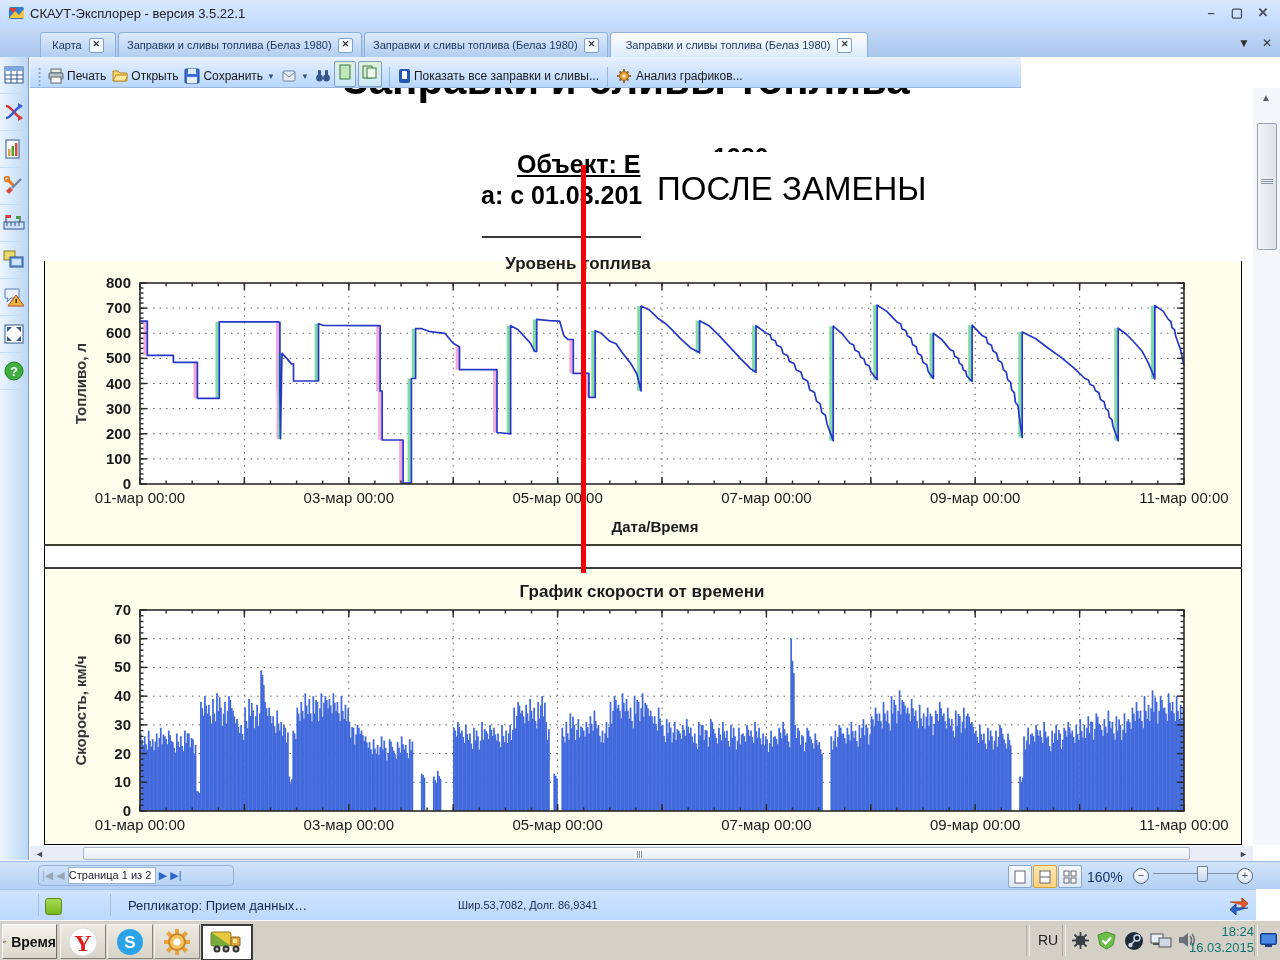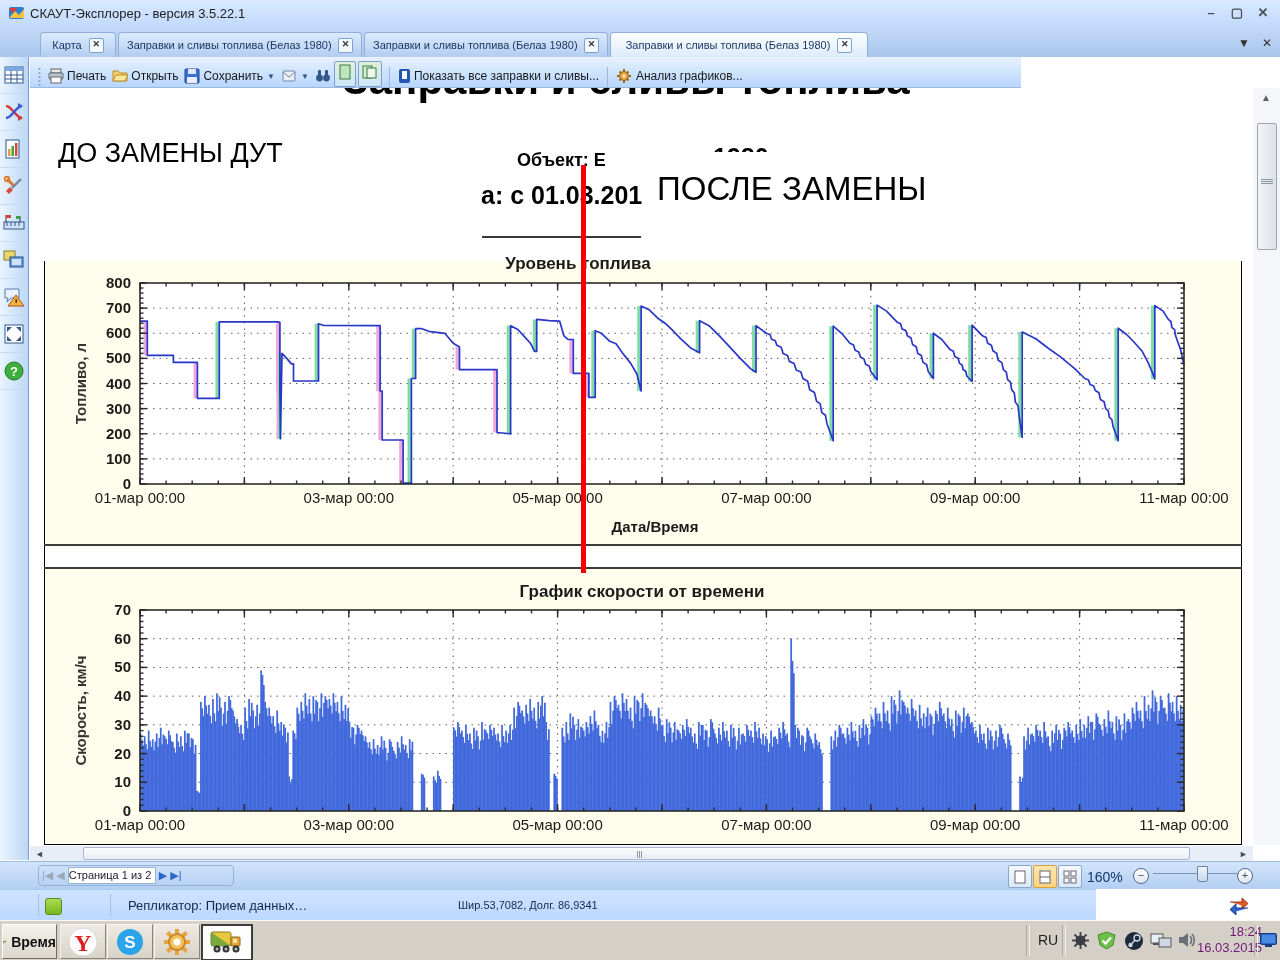--- a/index.html
+++ b/index.html
@@ -25,21 +25,21 @@
   .tbarrow{font-size:8px;color:#33507a;margin-left:1px;}
   .toggle{border:1px solid #7da0cc;background:linear-gradient(#dff0d8,#cde7fa);padding:2px 3px;border-radius:2px;margin-right:2px;}
   
   #sidebar{left:0;top:57px;width:28px;height:803px;background:linear-gradient(90deg,#eaf4ff,#bcd8f4);border-right:1px solid #7f99d6;box-sizing:content-box;}
   .sbicon{width:28px;height:36px;display:flex;align-items:center;justify-content:center;border-bottom:1px solid #c6dcf2;}
   
   #content{left:30px;top:88px;width:1223px;height:757px;background:#fff;overflow:hidden;}
   #report-title{position:absolute;left:288px;top:-32px;width:616px;text-align:center;font-size:42px;font-weight:bold;color:#000;white-space:nowrap;}
   .hdrtxt{position:absolute;color:#000;white-space:nowrap;}
   #lbl-before{left:28px;top:50px;font-size:27px;}
-  #lbl-object{left:487px;top:62px;font-size:18px;font-weight:bold;}
+  #lbl-object{left:487px;top:62px;font-size:25px;font-weight:bold;text-decoration:underline;}
   #lbl-obj-hidden{left:683px;top:55px;font-size:25px;font-weight:bold;height:9px;overflow:hidden;width:90px;}
   #lbl-date{left:451px;top:93px;font-size:25px;font-weight:bold;}
   #lbl-after{left:627px;top:82px;font-size:33px;}
   #hdr-underline{left:452px;top:148px;width:159px;height:2px;background:#3a3a3a;}
   .panel{position:absolute;background:#fffeec;}
   #charts-border{position:absolute;left:14px;top:173px;width:1198px;height:584px;border-left:1px solid #000;border-right:1px solid #000;border-bottom:1px solid #000;box-sizing:border-box;}
   #divider1{position:absolute;left:14px;top:456px;width:1198px;height:2px;background:#3c3d37;}
   #divider2{position:absolute;left:14px;top:479px;width:1198px;height:2px;background:#3c3d37;}
   #chartsvg{position:absolute;left:0;top:0;}
   #redline{position:absolute;left:551px;top:77px;width:5px;height:408px;background:#f50008;}
@@ -60,32 +60,32 @@
   .pgbtn{font-size:11px;}
   #pagefield{width:86px;height:15px;background:#fff;border:1px solid #9ab4d6;font-size:11px;color:#223;line-height:15px;}
   #viewtoggles{position:absolute;left:1008px;top:3px;display:flex;gap:1px;}
   .vtbtn{width:22px;height:21px;border:1px solid #8aa7cc;border-radius:2px;background:linear-gradient(#f6faff,#dce8f6);display:flex;align-items:center;justify-content:center;}
   .vtbtn.sel{background:linear-gradient(#ffe7b0,#fdd27e);border-color:#d8a23c;}
   #zoomlabel{position:absolute;left:1087px;top:7px;font-size:14px;color:#16366e;}
   .zoomcircle{position:absolute;top:6px;width:14px;height:14px;border:1px solid #55698a;border-radius:50%;color:#44506a;font-size:11px;line-height:12px;text-align:center;background:linear-gradient(#fff,#dde6f2);}
   #zoomtrack{position:absolute;left:1153px;top:873px;width:86px;height:1px;background:#7d90ad;}
   #zoomthumb{position:absolute;left:1197px;top:866px;width:9px;height:14px;background:linear-gradient(#eef4fc,#c8d8ec);border:1px solid #6e82a2;border-radius:1px 1px 3px 3px;}
   
-  #statusbar{left:0;top:889px;width:1096px;height:31px;background:linear-gradient(#cfe3ff,#bcd8fe);border-top:1px solid #a8c6e8;box-sizing:border-box;font-size:13px;color:#13294e;}
+  #statusbar{left:0;top:889px;width:1256px;height:31px;background:linear-gradient(#cfe3ff,#bcd8fe);border-top:1px solid #a8c6e8;box-sizing:border-box;font-size:13px;color:#13294e;}
   #led{position:absolute;left:45px;top:8px;width:15px;height:15px;background:linear-gradient(#aadc55,#77b81e);border:1px solid #5a8a20;border-radius:3px;}
   .statsep{position:absolute;top:4px;width:1px;height:22px;background:#a3c0e2;}
   
   #taskbar{left:0;top:920px;width:1280px;height:40px;background:#d5d0c7;border-top:1px solid #fbfaf7;box-sizing:border-box;}
   #startbtn{position:absolute;left:2px;top:3px;width:53px;height:33px;background:linear-gradient(#f4f2ec,#dcd7cc);border:1px solid;border-color:#fff #716d64 #716d64 #fff;display:flex;align-items:center;justify-content:center;gap:4px;font-size:14px;font-weight:bold;color:#111;}
   .qlbtn{position:absolute;top:3px;width:44px;height:33px;background:linear-gradient(#edeae3,#d8d3c8);border:1px solid;border-color:#f6f4ef #8a857b #8a857b #f6f4ef;display:flex;align-items:center;justify-content:center;}
   .qlbtn.pressed{background:#fdfdfd;border:2px solid #3c3c3c;}
   #tray{position:absolute;right:0;top:0;height:40px;}
   .trayicon{position:absolute;top:10px;}
   #traylang{position:absolute;left:-242px;top:11px;font-size:14px;color:#222;}
-  #trayclock{position:absolute;right:18px;top:3px;text-align:right;font-size:13px;color:#701a75;line-height:16px;}
+  #trayclock{position:absolute;right:26px;top:3px;text-align:right;font-size:13px;color:#0f766e;line-height:16px;}
   .traysep{position:absolute;top:4px;width:2px;height:31px;border-left:1px solid #b0aca2;border-right:1px solid #f2f0ea;}
 </style>
 </head>
 <body>
 
 <div id="app">
 
   <div id="titlebar" class="abs">
     <svg id="appicon" viewBox="0 0 17 16">
         <rect x="0" y="2" width="15" height="12" rx="2" fill="#2e7dd1"></rect>
@@ -1520,21 +1520,20 @@
         <text x="110" y="742" font-size="15" text-anchor="middle" fill="#1a1a1a" font-family="Liberation Sans, sans-serif" font-weight="normal">01-мар 00:00</text>
         <text x="318.8" y="742" font-size="15" text-anchor="middle" fill="#1a1a1a" font-family="Liberation Sans, sans-serif" font-weight="normal">03-мар 00:00</text>
         <text x="527.6" y="742" font-size="15" text-anchor="middle" fill="#1a1a1a" font-family="Liberation Sans, sans-serif" font-weight="normal">05-мар 00:00</text>
         <text x="736.4" y="742" font-size="15" text-anchor="middle" fill="#1a1a1a" font-family="Liberation Sans, sans-serif" font-weight="normal">07-мар 00:00</text>
         <text x="945.2" y="742" font-size="15" text-anchor="middle" fill="#1a1a1a" font-family="Liberation Sans, sans-serif" font-weight="normal">09-мар 00:00</text>
         <text x="1154" y="742" font-size="15" text-anchor="middle" fill="#1a1a1a" font-family="Liberation Sans, sans-serif" font-weight="normal">11-мар 00:00</text>
         <text x="612" y="509" font-size="17" text-anchor="middle" fill="#1a1a1a" font-family="Liberation Sans, sans-serif" font-weight="bold">График скорости от времени</text>
         <text x="56" y="622.5" font-size="15" text-anchor="middle" fill="#333" font-family="Liberation Sans, sans-serif" font-weight="bold" transform="rotate(-90 56 622.5)">Скорость, км/ч</text>
       </svg>
     <div id="report-title" class="hdrtxt">Заправки и сливы топлива</div>
-    <div id="lbl-before" class="hdrtxt">ДО ЗАМЕНЫ ДУТ</div>
     <div id="lbl-object" class="hdrtxt">Объект: Е</div>
     <div id="lbl-obj-hidden" class="hdrtxt">1980</div>
     <div id="lbl-date" class="hdrtxt">а: с 01.03.201</div>
     <div id="lbl-after" class="hdrtxt">ПОСЛЕ ЗАМЕНЫ</div>
     <div id="hdr-underline" class="abs"></div>
     <div id="redline"></div>
   </div>
 
   <div id="vscroll" class="abs">
     <div id="vup">▲</div>

